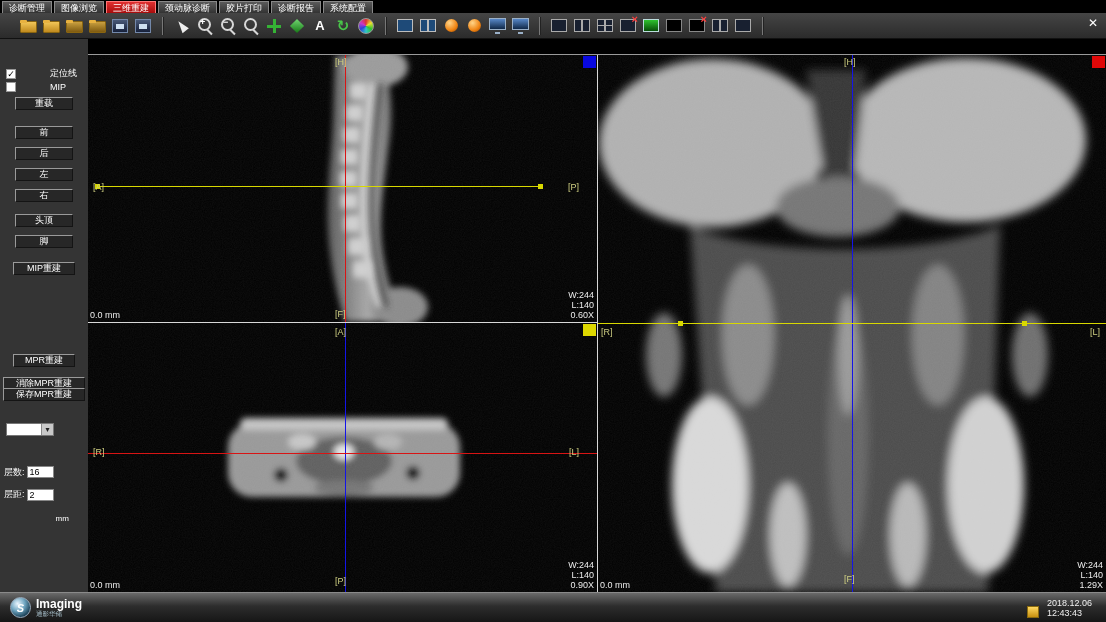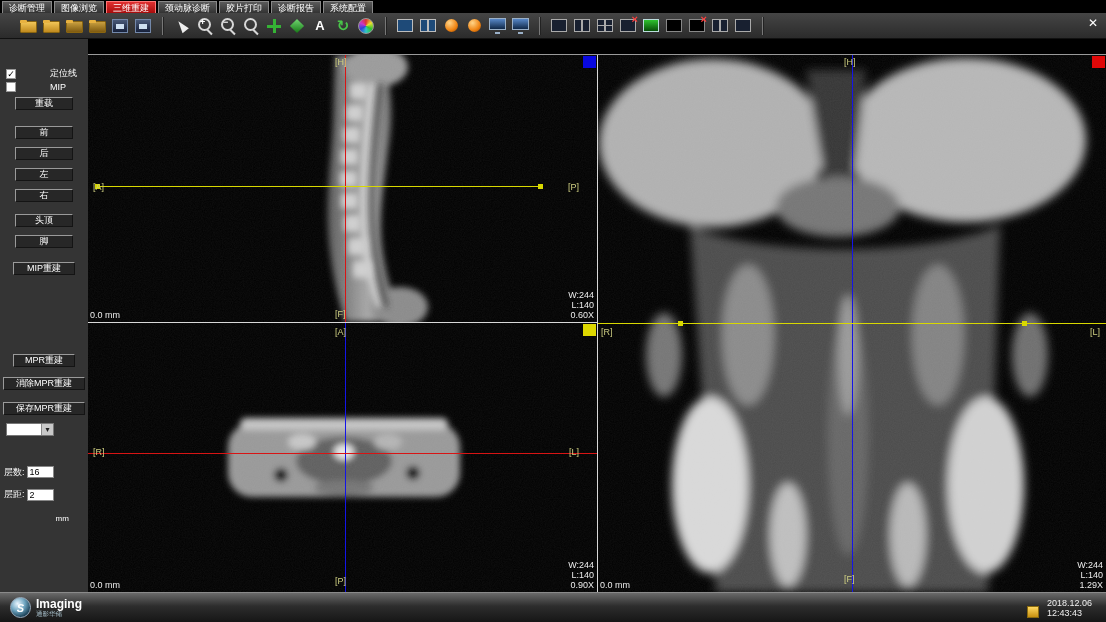--- a/index.html
+++ b/index.html
@@ -187,21 +187,21 @@
   <div class="sbtn" style="top:58px">重载</div>
   <div class="sbtn" style="top:87px">前</div>
   <div class="sbtn" style="top:108px">后</div>
   <div class="sbtn" style="top:129px">左</div>
   <div class="sbtn" style="top:150px">右</div>
   <div class="sbtn" style="top:175px">头顶</div>
   <div class="sbtn" style="top:196px">脚</div>
   <div class="sbtn w62" style="top:223px">MIP重建</div>
   <div class="sbtn w62" style="top:315px">MPR重建</div>
   <div class="sbtn w82" style="top:338px">消除MPR重建</div>
-  <div class="sbtn w82" style="top:363px">保存MPR重建</div>
+  <div class="sbtn w82" style="top:349px">保存MPR重建</div>
   <div class="dd" style="top:384px"></div>
   <div class="frow" style="top:409px">
     <span class="flab">层数:</span>
     <input class="fin" value="16" style="">
     <span class="funit"></span>
   </div>
   <div class="frow" style="top:427px">
     <span class="flab">层距:</span>
     <input class="fin" value="2" style="">
     <span class="funit">mm</span>

